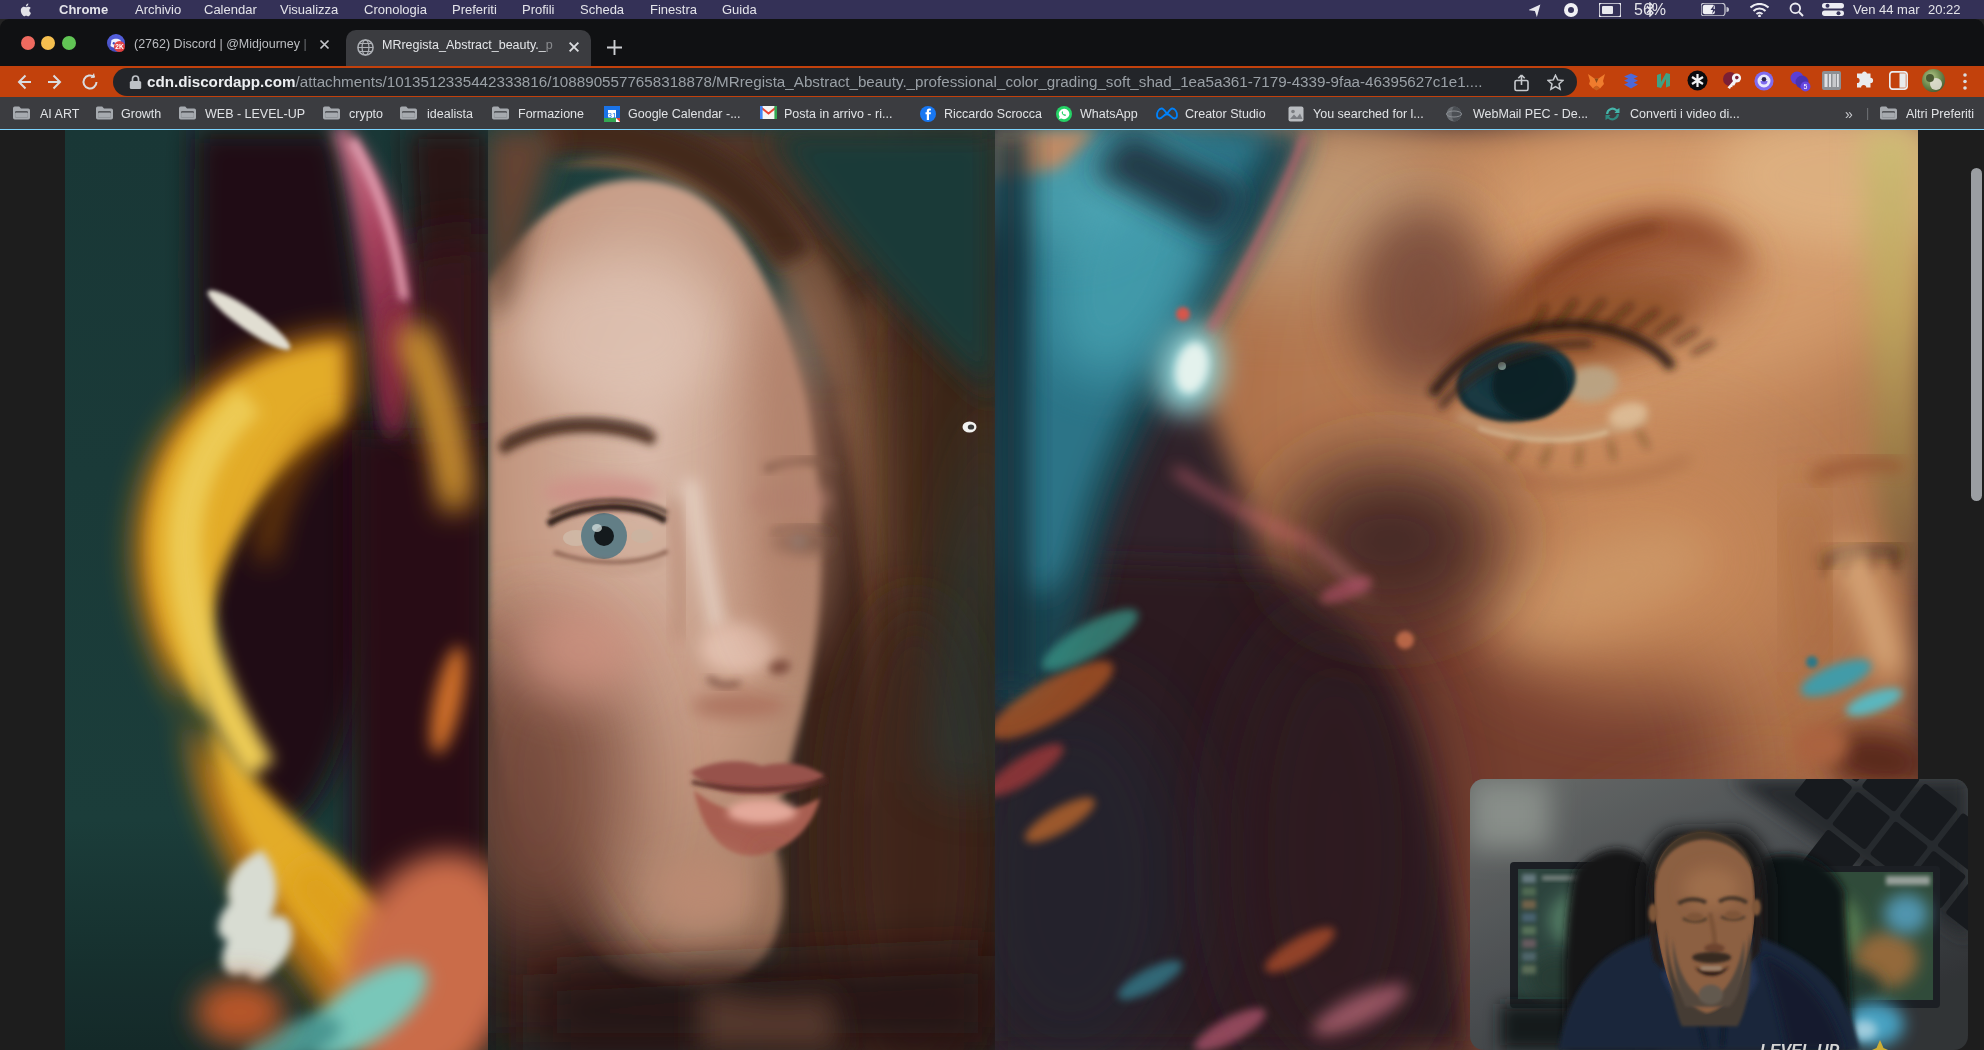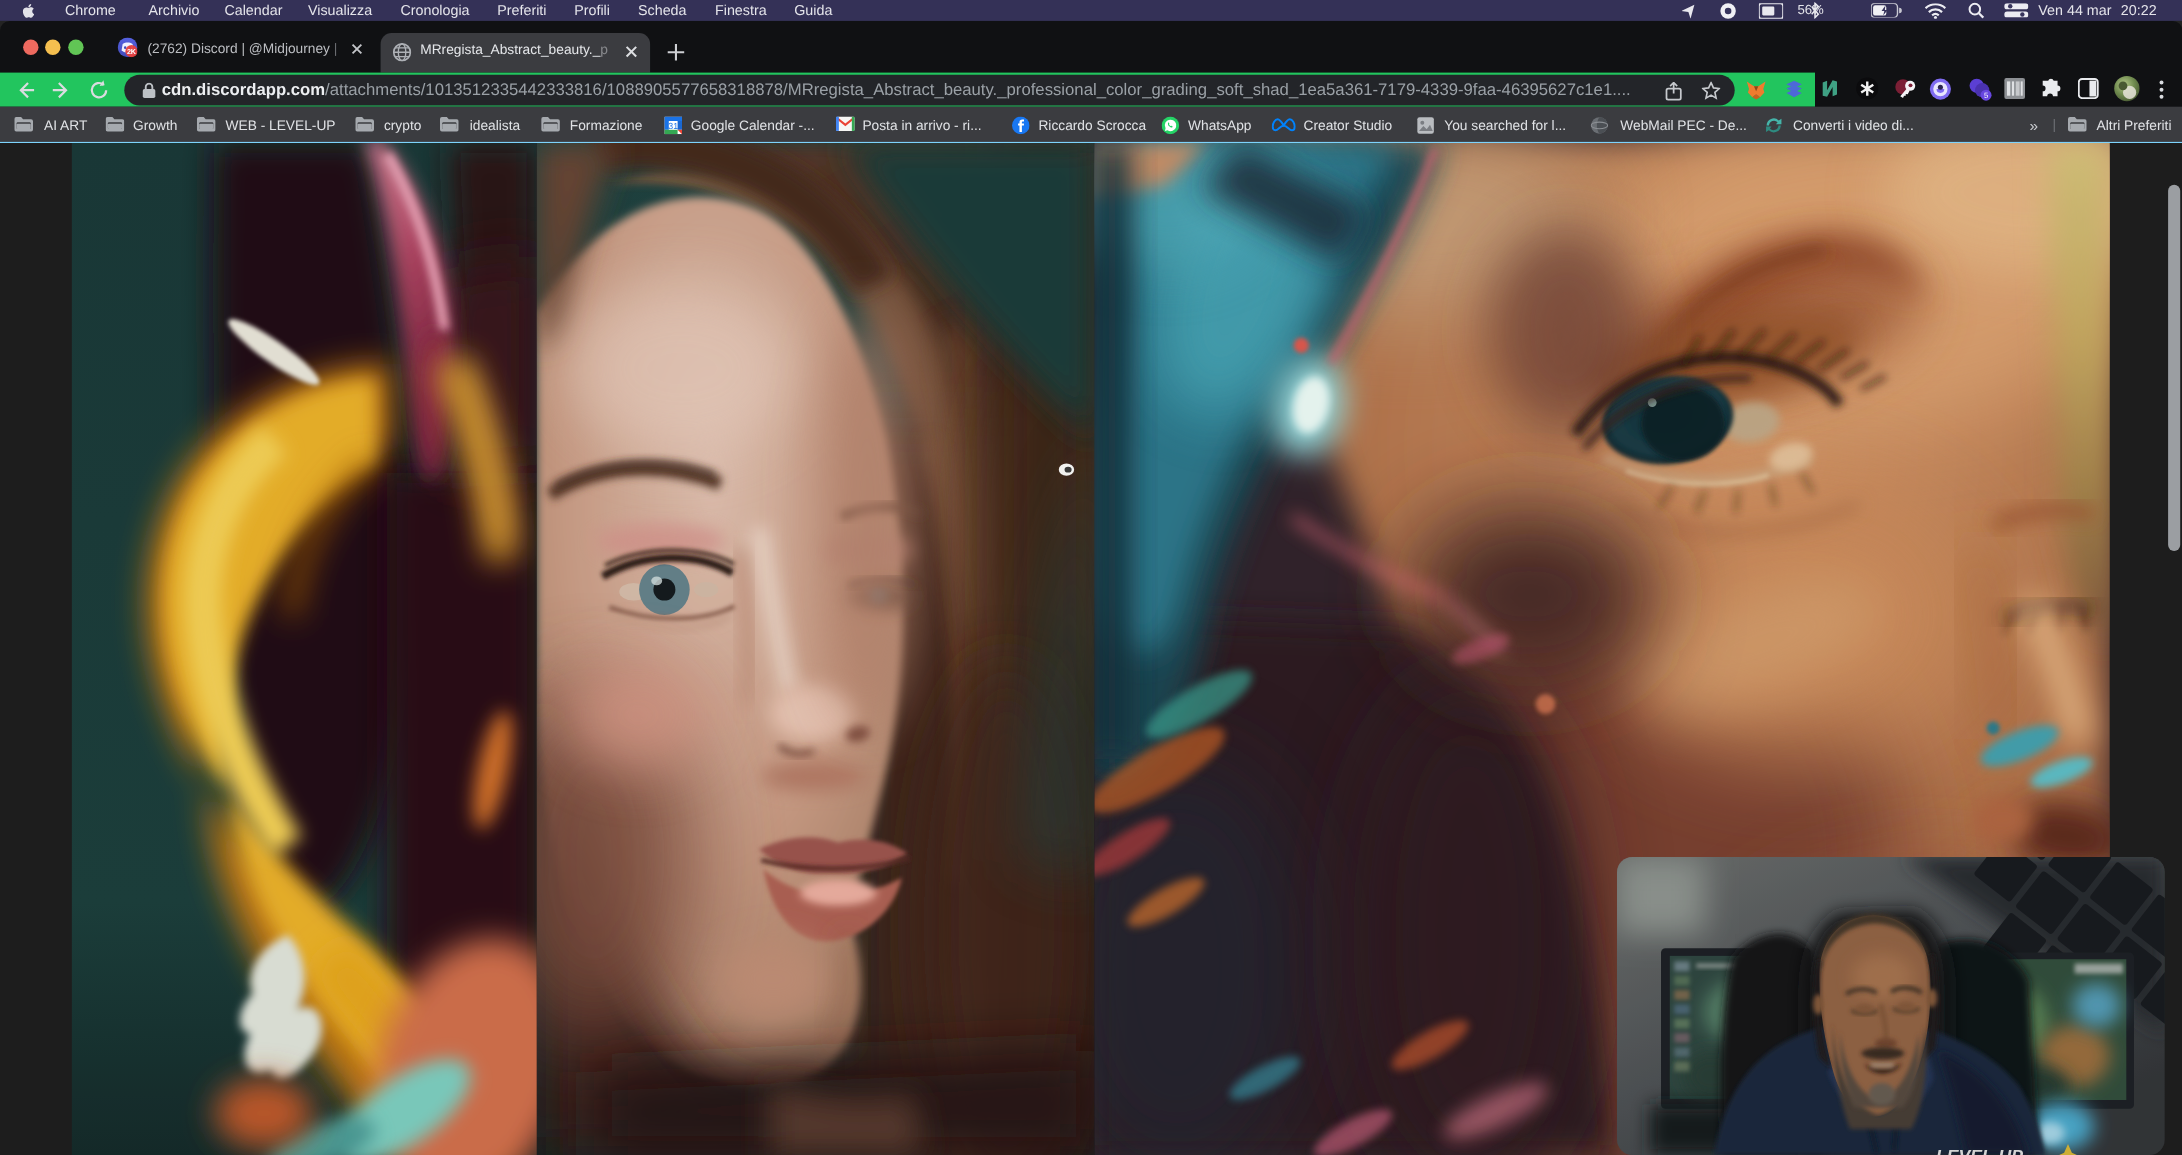--- a/index.html
+++ b/index.html
@@ -4,39 +4,39 @@
 html,body{width:1984px;height:1050px;overflow:hidden;background:#232323;font-family:"Liberation Sans",sans-serif}
 .abs{position:absolute}
 #menubar{left:0;top:0;width:1984px;height:19px;background:#343157;color:#e4e4ea;font-size:13px}
 #menubar span{position:absolute;top:1px;line-height:17px;white-space:nowrap}
 #win{left:0;top:19px;width:1984px;height:1031px;background:#101113;border-radius:9px 9px 0 0}
 #tabbar{left:0;top:19px;width:1984px;height:47px}
 .tl{position:absolute;top:17px;width:14px;height:14px;border-radius:50%}
 #tab1t{position:absolute;left:134px;top:18px;font-size:12.5px;color:#bcbec2;white-space:nowrap}
 #atab{position:absolute;left:346px;top:11px;width:245px;height:36px;background:#3b3c40;border-radius:10px 10px 0 0}
 #atab .ttl{position:absolute;left:36px;top:8px;font-size:12.5px;color:#e4e6e9;white-space:nowrap;overflow:hidden;width:178px}
-#toolbar{left:0;top:66px;width:1650px;height:31px;background:#22c55e}
+#toolbar{left:0;top:66px;width:1984px;height:31px;background:#c2410c}
 #pill{position:absolute;left:113px;top:2px;width:1464px;height:28px;background:#232529;border-radius:14px}
 #urltxt{position:absolute;left:34px;top:5px;font-size:15.2px;white-space:nowrap;overflow:hidden;width:1400px;color:#9aa0a6}
 #urltxt b{color:#eceef1;font-weight:700}
 #bookbar{left:0;top:97px;width:1984px;height:33px;background:#3b3c40;border-bottom:1px solid #7dd3fc}
 .bk{position:absolute;top:9px;height:16px;font-size:12.5px;color:#e0e2e5;white-space:nowrap}
 #content{left:0;top:130px;width:1984px;height:920px;background:#1d1d1d}
 #artwork{position:absolute;left:65px;top:0;width:1853px;height:920px}
 #scrollbar{position:absolute;left:1971px;top:38px;width:11px;height:333px;background:#9b9ea2;border-radius:6px}
 #webcam{position:absolute;left:1470px;top:649px;width:498px;height:271px;border-radius:14px;overflow:hidden}
 #cursor{position:absolute;left:962px;top:291px;width:15px;height:12px}
 </style></head>
 <body>
 <div class="abs" id="win"></div>
 <div class="abs" id="menubar">
 <svg style="position:absolute;left:20px;top:3px" width="13" height="14" viewBox="0 0 13 14">
       <path d="M9.3 7.4 c0 -1.6 1.3 -2.4 1.4 -2.45 c-0.75 -1.1 -1.9 -1.25 -2.3 -1.27 c-1 -0.1 -1.9 0.58 -2.4 0.58 c-0.5 0 -1.26 -0.57 -2.07 -0.55 c-1.07 0.02 -2.05 0.62 -2.6 1.57 c-1.1 1.92 -0.28 4.77 0.8 6.33 c0.53 0.77 1.16 1.62 1.98 1.59 c0.8 -0.03 1.1 -0.51 2.06 -0.51 c0.96 0 1.23 0.51 2.07 0.5 c0.86 -0.02 1.4 -0.78 1.92 -1.55 c0.6 -0.88 0.85 -1.74 0.87 -1.78 c-0.02 -0.01 -1.66 -0.64 -1.68 -2.46 Z M7.7 2.6 c0.44 -0.53 0.74 -1.27 0.65 -2 c-0.63 0.03 -1.4 0.42 -1.85 0.95 c-0.4 0.47 -0.77 1.22 -0.67 1.94 c0.7 0.05 1.42 -0.36 1.87 -0.89 Z" fill="#e2e2e8"></path>
     </svg>
-<span style="left:59px;font-weight:400">Chrome</span>
+<span style="left:59px;font-weight:700">Chrome</span>
 <span style="left:135px">Archivio</span>
 <span style="left:204px">Calendar</span>
 <span style="left:280px">Visualizza</span>
 <span style="left:364px">Cronologia</span>
 <span style="left:452px">Preferiti</span>
 <span style="left:522px">Profili</span>
 <span style="left:580px">Scheda</span>
 <span style="left:650px">Finestra</span>
 <span style="left:722px">Guida</span>
 <svg style="position:absolute;left:1529px;top:2px" width="15" height="15" viewBox="0 0 15 15">
@@ -46,21 +46,21 @@
       <circle cx="8" cy="8" r="7" fill="#f0f0f4"></circle>
       <circle cx="8" cy="8" r="3" fill="#37345c"></circle>
     </svg>
 <svg style="position:absolute;left:1599px;top:3px" width="22" height="14" viewBox="0 0 22 14">
       <rect x="0" y="0" width="22" height="14" rx="2.5" fill="none" stroke="#e8e8ee" stroke-width="1.6"></rect>
       <rect x="3" y="3" width="11" height="8" rx="1" fill="#e8e8ee"></rect>
     </svg>
 <svg style="position:absolute;left:1645px;top:2px" width="10" height="15" viewBox="0 0 10 15">
       <path d="M2 4 L8 11 L5 14 L5 1 L8 4 L2 11" stroke="#e8e8ee" stroke-width="1.4" fill="none"></path>
     </svg>
-<span style="left:1634px;font-size:12px">56%</span>
+<span style="left:1634px;font-size:16px">56%</span>
 <svg style="position:absolute;left:1701px;top:3px" width="28" height="13" viewBox="0 0 28 13">
       <rect x="0" y="0" width="24" height="13" rx="3.5" fill="none" stroke="#c8c8d2" stroke-width="1.3"></rect>
       <rect x="1.8" y="1.8" width="12" height="9.4" rx="2" fill="#f0f0f4"></rect>
       <path d="M25.5 4 v5 a2.5 2.5 0 0 0 0 -5" fill="#c8c8d2"></path>
       <path d="M13 2 L9.5 7 L12 7 L11 11 L15 6 L12.5 6 Z" fill="#37345c"></path>
     </svg>
 <svg style="position:absolute;left:1750px;top:3px" width="19" height="14" viewBox="0 0 19 14">
       <path d="M0.5 4.5 A13 13 0 0 1 18.5 4.5" stroke="#ececf2" stroke-width="2" fill="none"></path>
       <path d="M3.5 8 A8.5 8.5 0 0 1 15.5 8" stroke="#ececf2" stroke-width="2" fill="none"></path>
       <path d="M6.5 11 A4.6 4.6 0 0 1 12.5 11" stroke="#ececf2" stroke-width="2" fill="none"></path>

